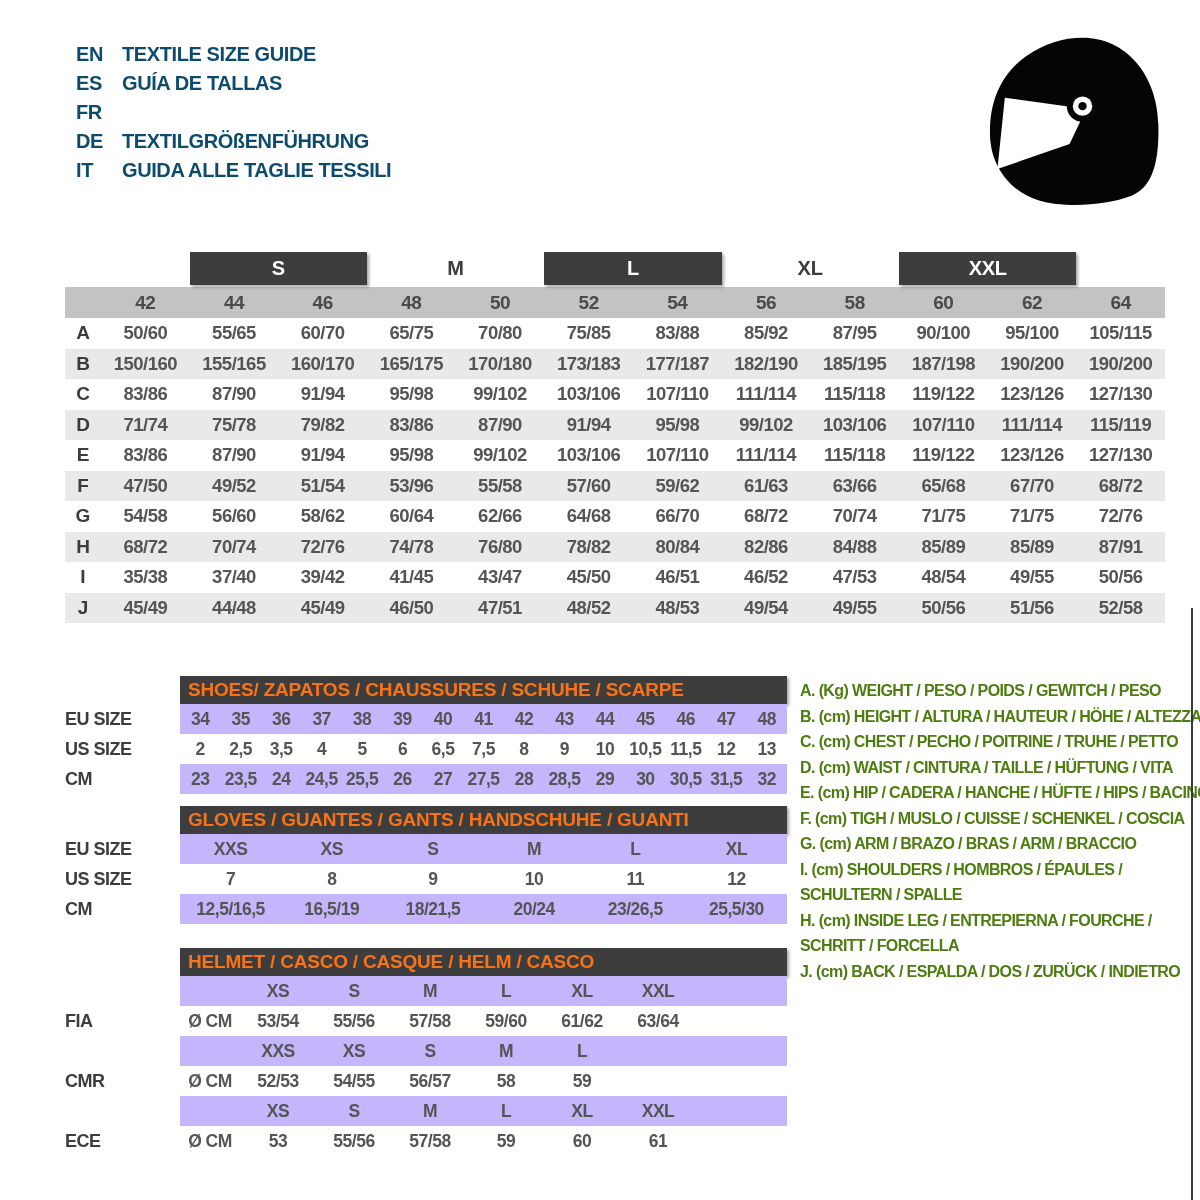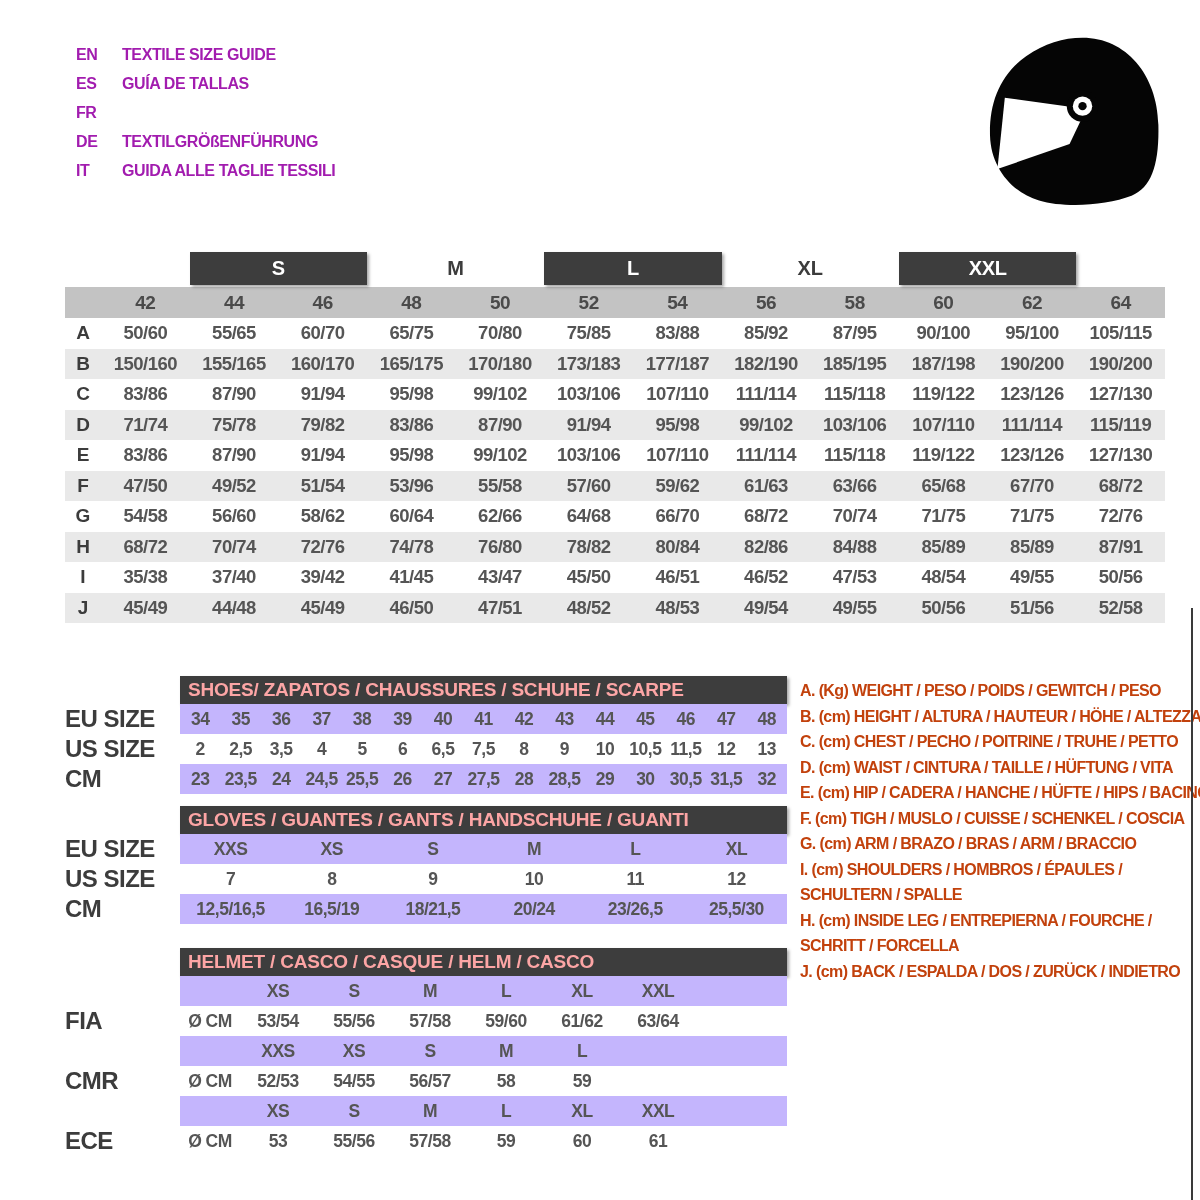--- a/index.html
+++ b/index.html
@@ -2,21 +2,21 @@
 <html><head>
 <meta charset="utf-8">
 <style>
   html,body{margin:0;padding:0;background:#fff;}
   #page{position:relative;width:1200px;height:1200px;background:#ffffff;overflow:hidden;
         font-family:"Liberation Sans","DejaVu Sans",sans-serif;color:#4a4a4a;}
 
   
   #lang-list{position:absolute;left:76px;top:40px;}
   .lang-row{display:grid;grid-template-columns:46px auto;height:29px;align-items:center;}
-  .lang-code,.lang-title{font-size:16px;font-weight:700;color:#a21caf;letter-spacing:-0.4px;white-space:nowrap;}
+  .lang-code,.lang-title{font-size:20px;font-weight:700;color:#0c4a6e;letter-spacing:-0.4px;white-space:nowrap;}
 
   
   #helmet-icon{position:absolute;left:978px;top:30px;width:185px;height:180px;}
 
   
   #main-table{position:absolute;left:65px;top:252px;width:1100px;font-weight:700;}
   .mt-grid{display:grid;grid-template-columns:36px repeat(12,1fr);}
   #mt-groups{height:33px;margin-bottom:2px;}
   .mt-group-box{display:flex;align-items:center;justify-content:center;background:#3d3d3d;color:#fff;
       font-size:20px;letter-spacing:-0.3px;box-shadow:2px 2px 3px rgba(0,0,0,0.35);}
@@ -25,35 +25,35 @@
   .mt-row{height:30.5px;align-items:center;font-size:18.5px;color:#555;}
   .mt-row.alt{background:#e9e9e9;}
   .mt-cell{text-align:center;letter-spacing:-0.5px;}
   .mt-letter{text-align:center;color:#3c3c3c;font-size:19px;}
 
   
   .section{position:absolute;left:65px;width:722px;font-weight:700;}
   #shoes-section{top:676px;}
   #gloves-section{top:806px;}
   #helmet-section{top:948px;}
-  .sec-title{margin-left:115px;height:28px;background:#3d3d3d;color:#fca5a5;font-size:19px;
+  .sec-title{margin-left:115px;height:28px;background:#3d3d3d;color:#f97316;font-size:19px;
      display:flex;align-items:center;padding-left:8px;letter-spacing:-0.2px;white-space:nowrap;
      box-shadow:2px 2px 3px rgba(0,0,0,0.35);}
   .sec-row{display:flex;height:30px;align-items:stretch;}
-  .sec-label{width:115px;display:flex;align-items:center;font-size:24px;color:#3c3c3c;letter-spacing:-0.5px;}
+  .sec-label{width:115px;display:flex;align-items:center;font-size:18px;color:#3c3c3c;letter-spacing:-0.5px;}
   .band{flex:1;display:grid;align-items:center;}
   .sec-band{background:#c4b5fd;}
   .sec-cell{text-align:center;font-size:17.5px;color:#555;letter-spacing:-0.5px;white-space:nowrap;}
   .helm-grid{grid-template-columns:60px repeat(6,76px) 1fr;}
   .helm-grid .sec-cell{text-align:center;}
 
   
   #legend{position:absolute;left:800px;top:678px;width:380px;}
   .legend-line{white-space:nowrap;line-height:25.5px;font-size:16px;font-weight:700;
-     color:#c2410c;letter-spacing:-0.6px;}
+     color:#4d7c0f;letter-spacing:-0.6px;}
 
   
   #edge-line{position:absolute;left:1191px;top:608px;width:2px;height:592px;background:#3a3a3a;}
 </style>
 </head>
 <body>
 
 <div id="page">
 
   <div id="lang-list">

